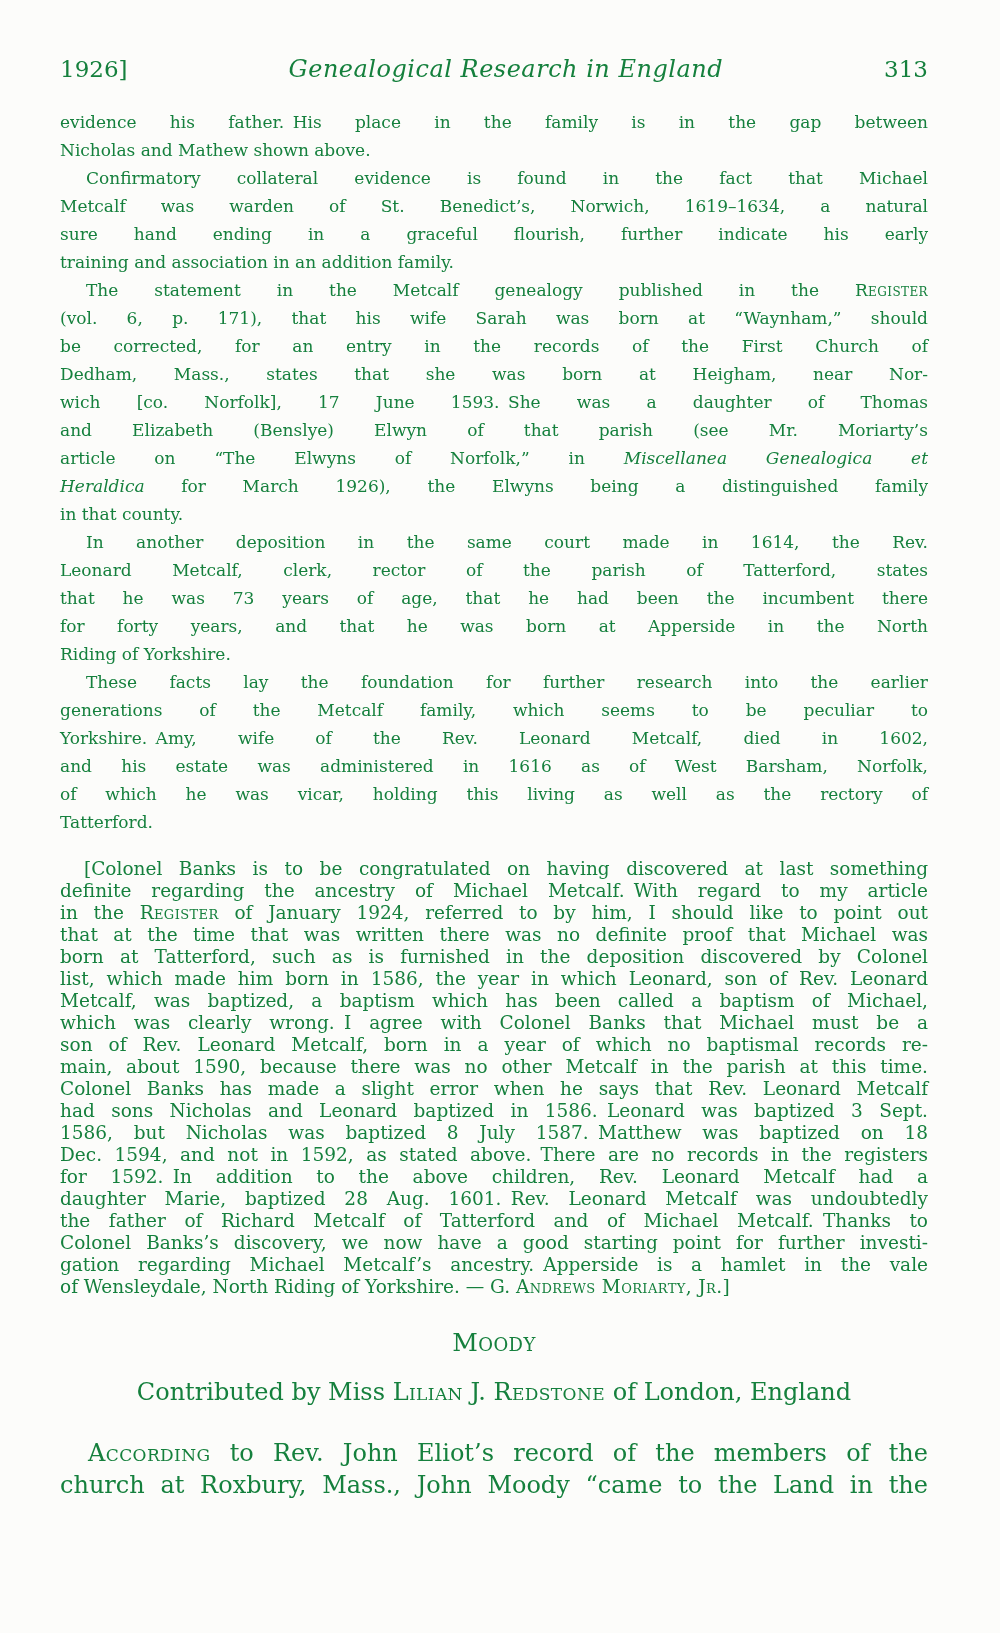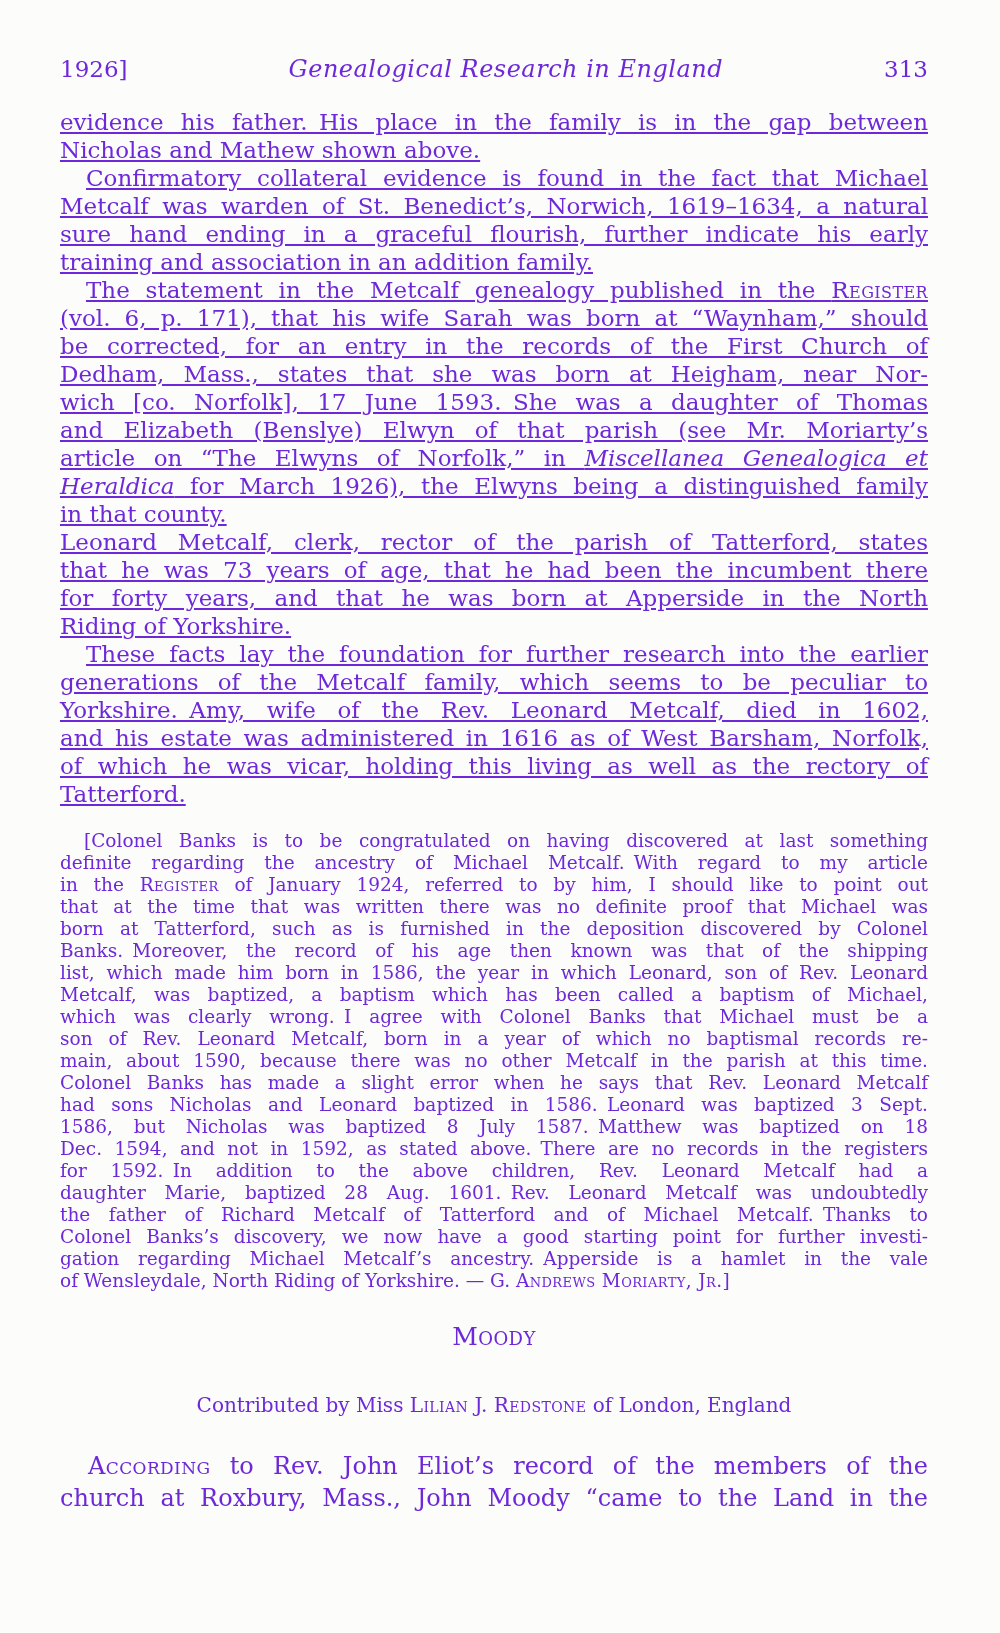--- a/index.html
+++ b/index.html
@@ -1,59 +1,59 @@
 <!DOCTYPE html>
 <html><head>
 <meta charset="utf-8">
 <style>
   html,body{margin:0;padding:0;background:#e8e8e6;}
   .page{
     position:relative;
     width:1000px;height:1633px;
     margin:0 auto;
     background:#fcfcfa;
-    color:#6d28d9;
+    color:#15803d;
     font-family:"DejaVu Serif","Liberation Serif",serif;
     overflow:hidden;
     box-sizing:border-box;
     padding:54px 70px 0 60px;
   }
   .inner{width:868px;}
   
   .runhead{
     display:flex;align-items:baseline;justify-content:space-between;
     font-size:23px;line-height:30px;
     margin-bottom:24px;
   }
   .runhead .rtitle{font-style:italic;font-size:24px;letter-spacing:.5px;}
   
-  .bodytext{font-size:23px;line-height:28px;text-decoration:underline;}
+  .bodytext{font-size:17px;line-height:28px;}
   .jline{
     text-align:justify;
     text-align-last:justify;
     white-space:normal;
   }
   .jline.end{text-align-last:left;}
   .jline.indent{text-indent:26px;}
   .note{
     margin-top:22px;
     font-size:18.5px;line-height:22px;
   }
   .note .jline.indent{text-indent:24px;}
   .sc{font-variant:small-caps;letter-spacing:.4px;}
   .it{font-style:italic;}
   .moody-head{
     margin:30px 0 0 0;
     text-align:left;text-align-last:center;
     font-size:25px;font-weight:normal;line-height:30px;
   }
   .contrib{
-    margin:40px 0 0 0;
+    margin:21px 0 0 0;
     text-align:center;text-align-last:center;
-    font-size:20px;line-height:26px;
+    font-size:24px;line-height:26px;
   }
   .moodytext{
     margin-top:32px;
     font-size:24px;line-height:32px;
   }
   .moodytext .jline.indent{text-indent:28px;}
 </style>
 </head>
 <body>
 
@@ -83,20 +83,21 @@
             <div class="jline">(vol. 6, p. 171), that his wife Sarah was born at “Waynham,” should</div>
             <div class="jline">be corrected, for an entry in the records of the First Church of</div>
             <div class="jline">Dedham, Mass., states that she was born at Heigham, near Nor-</div>
             <div class="jline">wich [co. Norfolk], 17 June 1593. She was a daughter of Thomas</div>
             <div class="jline">and Elizabeth (Benslye) Elwyn of that parish (see Mr. Moriarty’s</div>
             <div class="jline">article on “The Elwyns of Norfolk,” in <span class="it">Miscellanea Genealogica et</span></div>
             <div class="jline"><span class="it">Heraldica</span> for March 1926), the Elwyns being a distinguished family</div>
             <div class="jline end">in that county.</div>
           </div>
           <div class="para">
+            <div class="jline indent">In another deposition in the same court made in 1614, the Rev.</div>
             <div class="jline">Leonard Metcalf, clerk, rector of the parish of Tatterford, states</div>
             <div class="jline">that he was 73 years of age, that he had been the incumbent there</div>
             <div class="jline">for forty years, and that he was born at Apperside in the North</div>
             <div class="jline end">Riding of Yorkshire.</div>
           </div>
           <div class="para">
             <div class="jline indent">These facts lay the foundation for further research into the earlier</div>
             <div class="jline">generations of the Metcalf family, which seems to be peculiar to</div>
             <div class="jline">Yorkshire. Amy, wife of the Rev. Leonard Metcalf, died in 1602,</div>
             <div class="jline">and his estate was administered in 1616 as of West Barsham, Norfolk,</div>
@@ -105,21 +106,20 @@
           </div>
         </section>
 
       <section class="note" id="editorial-note">
           <div class="para">
             <div class="jline indent">[Colonel Banks is to be congratulated on having discovered at last something</div>
             <div class="jline">definite regarding the ancestry of Michael Metcalf. With regard to my article</div>
             <div class="jline">in the <span class="sc">Register</span> of January 1924, referred to by him, I should like to point out</div>
             <div class="jline">that at the time that was written there was no definite proof that Michael was</div>
             <div class="jline">born at Tatterford, such as is furnished in the deposition discovered by Colonel</div>
-            <div class="jline">Banks. Moreover, the record of his age then known was that of the shipping</div>
             <div class="jline">list, which made him born in 1586, the year in which Leonard, son of Rev. Leonard</div>
             <div class="jline">Metcalf, was baptized, a baptism which has been called a baptism of Michael,</div>
             <div class="jline">which was clearly wrong. I agree with Colonel Banks that Michael must be a</div>
             <div class="jline">son of Rev. Leonard Metcalf, born in a year of which no baptismal records re-</div>
             <div class="jline">main, about 1590, because there was no other Metcalf in the parish at this time.</div>
             <div class="jline">Colonel Banks has made a slight error when he says that Rev. Leonard Metcalf</div>
             <div class="jline">had sons Nicholas and Leonard baptized in 1586. Leonard was baptized 3 Sept.</div>
             <div class="jline">1586, but Nicholas was baptized 8 July 1587. Matthew was baptized on 18</div>
             <div class="jline">Dec. 1594, and not in 1592, as stated above. There are no records in the registers</div>
             <div class="jline">for 1592. In addition to the above children, Rev. Leonard Metcalf had a</div>

